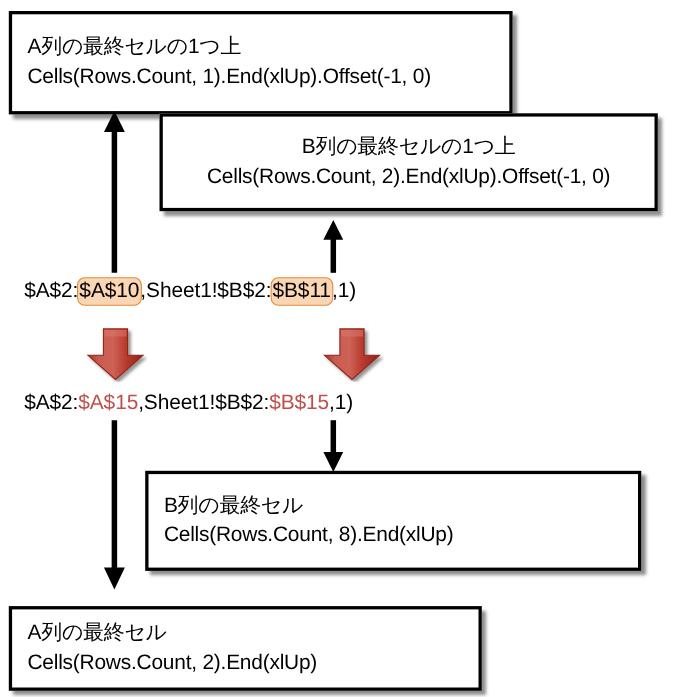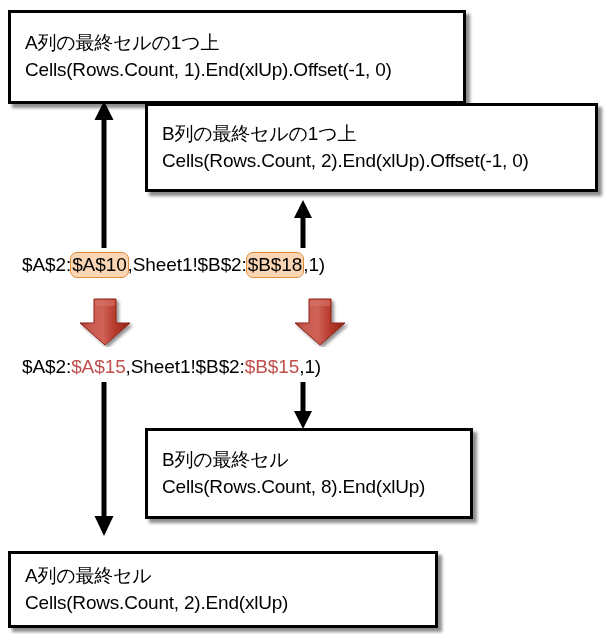--- a/index.html
+++ b/index.html
@@ -32,22 +32,22 @@
   }
   .box .line {
     font-size: 19px;
     line-height: 1.42;
     color: #000000;
     white-space: nowrap;
     letter-spacing: -0.2px;
   }
 
   #box-a-offset { left: 8px;   top: 10px;  width: 458px; height: 94px; }
-  #box-b-offset { left: 145px; top: 103px; width: 453px; height: 89px; }
-  #box-b-last   { left: 145px; top: 428px; width: 328px; height: 91px; }
+  #box-b-offset { left: 145px; top: 103px; width: 453px; height: 89px; text-align: center; }
+  #box-b-last   { left: 132px; top: 428px; width: 451px; height: 91px; }
   #box-a-last   { left: 8px;   top: 551px; width: 430px; height: 77px; }
 
   
   .formula {
     position: absolute;
     left: 22px;
     font-size: 19px;
     line-height: 1;
     color: #000000;
     white-space: nowrap;
@@ -102,21 +102,21 @@
   <div class="box" id="box-b-last">
     <div class="line">B列の最終セル</div>
     <div class="line">Cells(Rows.Count, 8).End(xlUp)</div>
   </div>
 
   <div class="box" id="box-a-last">
     <div class="line">A列の最終セル</div>
     <div class="line">Cells(Rows.Count, 2).End(xlUp)</div>
   </div>
 
-  <div class="formula" id="formula-before"><span>$A$2:</span><span class="hl">$A$10</span><span>,Sheet1!$B$2:</span><span class="hl">$B$18</span><span>,1)</span></div>
+  <div class="formula" id="formula-before"><span>$A$2:</span><span class="hl">$A$10</span><span>,Sheet1!$B$2:</span><span class="hl">$B$11</span><span>,1)</span></div>
 
   <div class="formula" id="formula-after"><span>$A$2:</span><span class="red-text">$A$15</span><span>,Sheet1!$B$2:</span><span class="red-text">$B$15</span><span>,1)</span></div>
 
   <div class="conn" style="left:90px; top:100px; width:28px; height:148px;">
     <svg width="28" height="148" viewBox="0 0 28 148">
       <line x1="14" y1="148" x2="14" y2="16" stroke="#000000" stroke-width="5"></line>
       <polygon points="14,1 4.5,20 23.5,20" fill="#000000"></polygon>
     </svg>
   </div>
 

